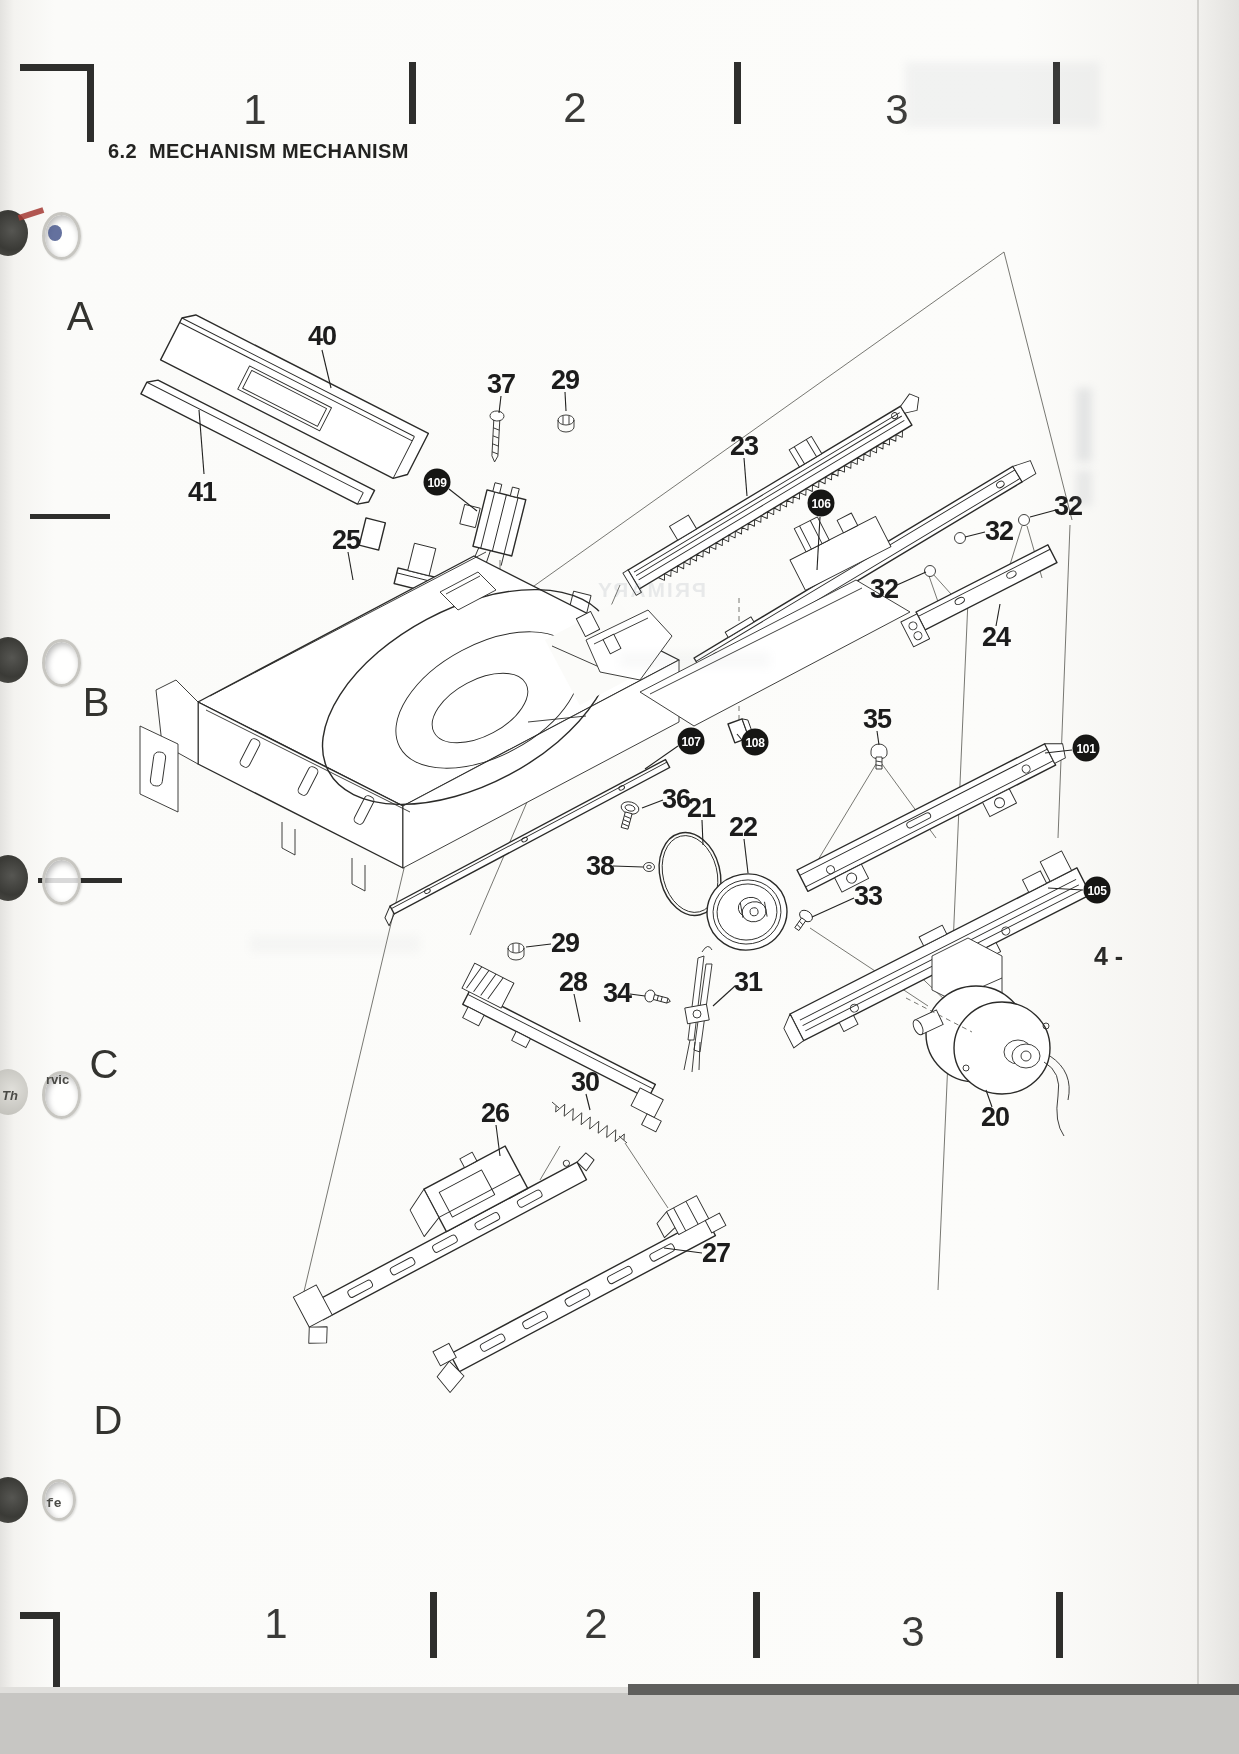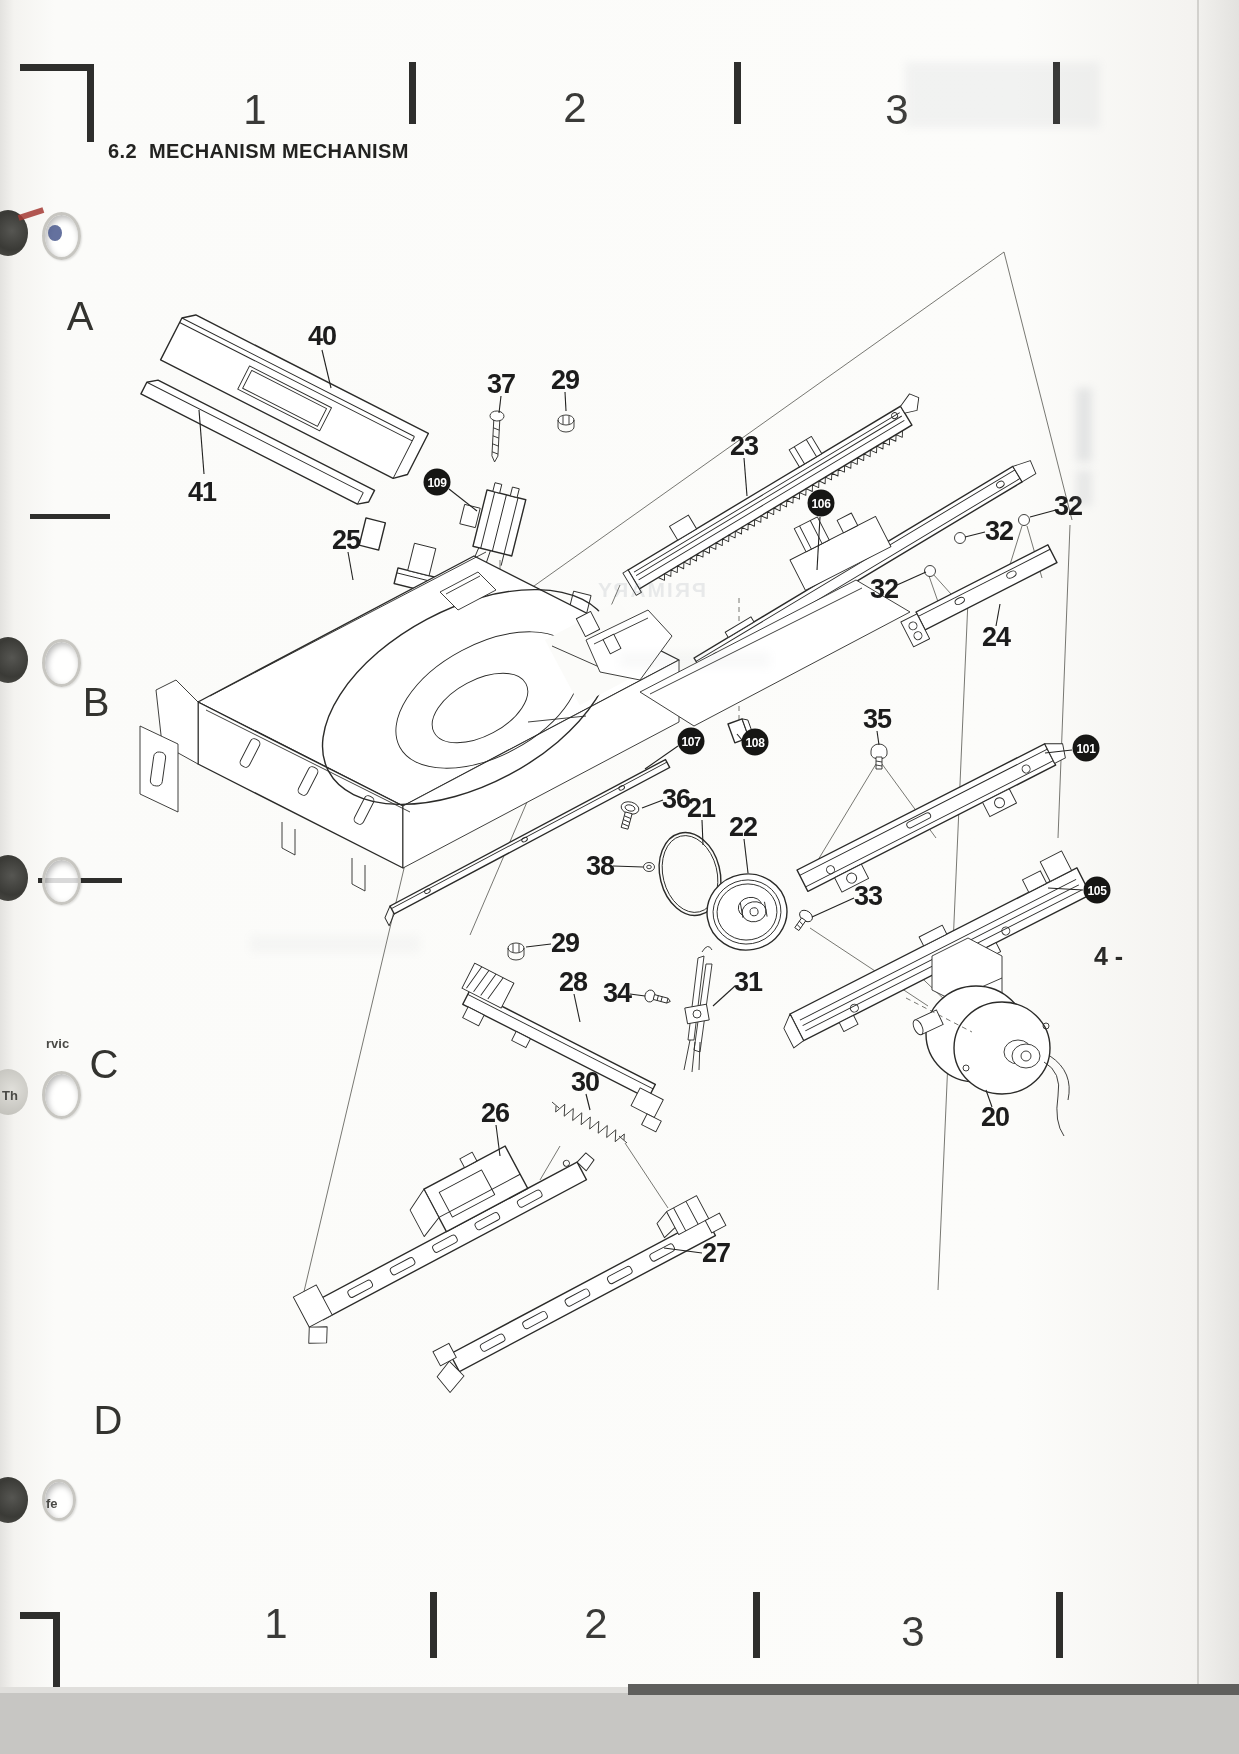--- a/index.html
+++ b/index.html
@@ -531,25 +531,25 @@
       <div class="hole-blob" style="top: 210px;"></div>
       <div class="hole" style="top: 212px;"></div>
       <div style="position: absolute; left: 18px; top: 211px; width: 26px; height: 6px; background: rgb(164, 58, 52); transform: rotate(-18deg); opacity: 0.85;"></div>
       <div style="position: absolute; left: 48px; top: 225px; width: 14px; height: 16px; border-radius: 50%; background: rgb(61, 78, 134); opacity: 0.8;"></div>
       <div class="hole-blob" style="top: 637px;"></div>
       <div class="hole" style="top: 639px;"></div>
       <div class="hole-blob" style="top: 855px;"></div>
       <div class="hole" style="top: 857px;"></div>
       <div class="hole-blob" style="top: 1069px; background: radial-gradient(circle at 60% 45%, rgb(224, 223, 218), rgb(185, 184, 178));"></div>
       <div class="hole" style="top: 1071px;"></div>
-      <div class="hole-text" style="left: 2px; top: 1088px;">Th</div>
-      <div class="hole-text" style="left: 46px; top: 1036px;">rvic</div>
+      <div class="hole-text" style="left: 2px; top: 1088px; font-style: italic;">Th</div>
+      <div class="hole-text" style="left: 46px; top: 1072px;">rvic</div>
       <div class="hole-blob" style="top: 1477px;"></div>
       <div class="hole" style="top: 1479px; width: 28px; height: 36px;"></div>
-      <div class="hole-text" style="left: 46px; top: 1496px;">fe</div>
+      <div class="hole-text" style="left: 46px; top: 1496px; font-family: Liberation Mono, monospace;">fe</div>
     </div>
 
   <div class="bleed" style="left:486px;top:578px;width:220px;font-size:21px;">PRIMARY</div>
   <div class="smudge" style="left:905px;top:62px;width:195px;height:66px;opacity:.10;"></div>
   <div class="smudge" style="left:1076px;top:388px;width:16px;height:74px;opacity:.22;"></div>
   <div class="smudge" style="left:1076px;top:470px;width:16px;height:36px;opacity:.18;"></div>
   <div class="smudge" style="left:250px;top:935px;width:170px;height:18px;opacity:.06;"></div>
   <div class="smudge" style="left:620px;top:652px;width:150px;height:16px;opacity:.06;"></div>
   <div class="right-edge"></div>
   <div class="bottom-band">

